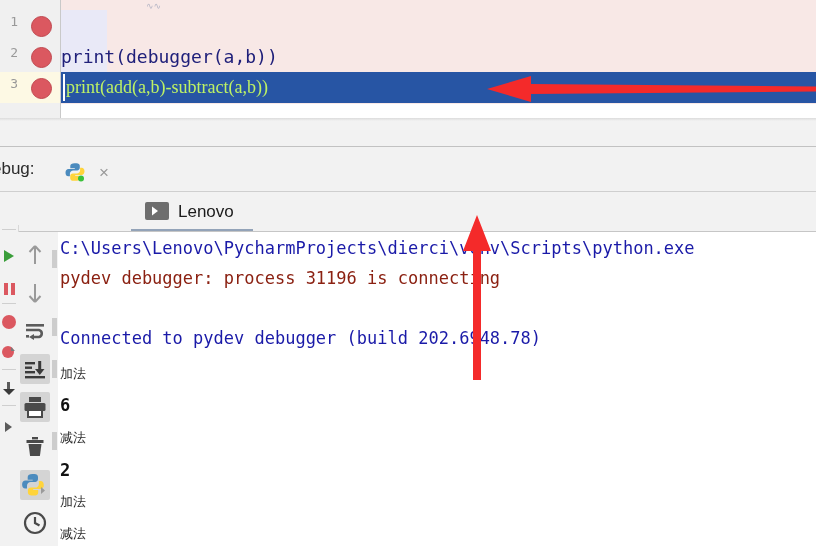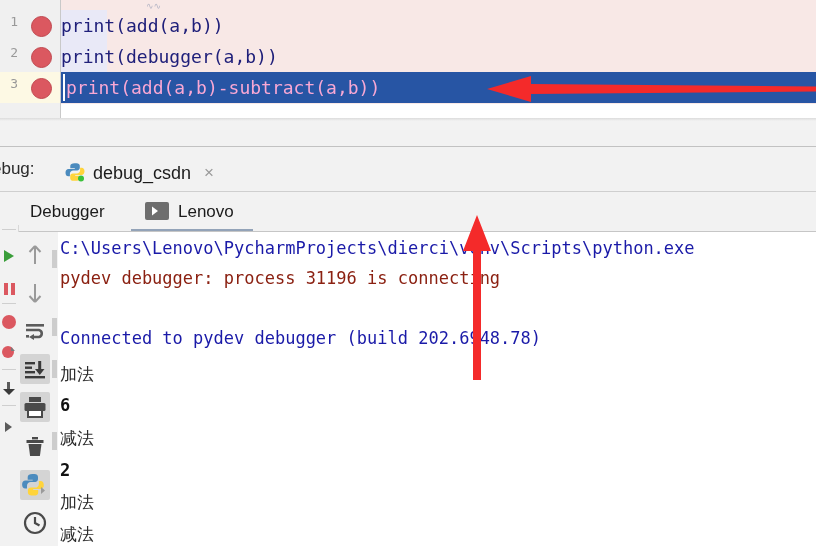--- a/index.html
+++ b/index.html
@@ -16,21 +16,21 @@
   .ln{position:absolute;left:0;width:18px;text-align:right;
       font-family:"DejaVu Sans Mono", monospace;font-size:13px;color:#999;}
   .bp{position:absolute;left:31px;width:19px;height:19px;border-radius:50%;
       background:#db5860;border:1px solid #c0484f;}
   .gutrow{position:absolute;left:0;width:60px;height:31px;}
   .codeline{position:absolute;left:61px;right:0;height:31px;
      font-family:"DejaVu Sans Mono", monospace;font-size:18px;
      color:#20207a;line-height:31px;white-space:pre;letter-spacing:0px;}
   .indentzone{position:absolute;left:61px;width:46px;height:31px;background:#e9e9f7;}
   #sel-line{position:absolute;left:61px;right:0;height:31px;background:#2755a4;}
-  #sel-line .codeline{color:#f9a8d4;left:0;}
+  #sel-line .codeline{color:#bef264;left:0;font-family:Liberation Serif, serif;}
   .caret{position:absolute;width:2px;height:27px;background:#ffffff;top:2px;left:2px;}
   .topstub{position:absolute;left:106px;top:0;width:28px;height:10px;}
   .fold-w{position:absolute;color:#b5b5c5;font-size:9px;font-family:"DejaVu Sans Mono",monospace;}
   
   #sep{position:absolute;left:0;top:118px;width:816px;height:28px;background:#f2f2f2;border-bottom:1px solid #c2c2c2;}
   #sep .shadow{position:absolute;left:0;top:0;width:816px;height:3px;
     background:linear-gradient(#dcdcdc,#f2f2f2);}
   
   #dbg-head{position:absolute;left:0;top:147px;width:816px;height:45px;background:#f2f2f2;}
   #dbg-label{position:absolute;left:-8px;top:12px;font-size:17px;color:#2b2b2b;}
@@ -46,21 +46,21 @@
   #console-underline{position:absolute;left:131px;top:37px;width:122px;height:3px;background:#93a3b8;}
   .tbsep{position:absolute;top:199px;width:1px;height:26px;background:#c6c6c6;}
   .tbicon{position:absolute;top:196px;width:32px;height:32px;}
   #tbrow-rule{position:absolute;left:0;top:231px;width:816px;height:1px;background:#c6c6c6;}
   
   #console{position:absolute;left:58px;top:232px;width:758px;height:314px;background:#ffffff;overflow:hidden;}
   .cline{position:absolute;left:2px;white-space:pre;
     font-family:"DejaVu Sans Mono", monospace;font-size:17px;line-height:20px;}
   .c-blue{color:#1a1aa8;}
   .c-red{color:#8b2112;}
-  .c-cjk{font-family:"DejaVu Sans", sans-serif;font-size:17px;color:#2b2b2b;}
+  .c-cjk{font-family:"DejaVu Sans", sans-serif;font-size:13px;color:#2b2b2b;}
   .c-num{color:#111;font-family:"DejaVu Sans Mono",monospace;font-size:17px;font-weight:bold;}
   
   #console-left-edge{position:absolute;left:52px;top:232px;width:6px;height:314px;background:#f2f2f2;border-right:1px solid #d4d4d4;}
   .scrollnub{position:absolute;left:52px;width:5px;height:18px;background:#cdcdcd;}
   
   #sidebar{position:absolute;left:18px;top:232px;width:34px;height:314px;background:#f2f2f2;border-right:1px solid #d0d0d0;}
   .sideicon{position:absolute;left:2px;width:30px;height:30px;}
   .sideicon.active{background:#d4d4d4;border-radius:2px;}
   #farleft{position:absolute;left:0;top:225px;width:18px;height:321px;background:#f2f2f2;border-right:1px solid #d8d8d8;}
   .farglyph{position:absolute;left:0;width:18px;height:18px;}
@@ -83,21 +83,20 @@
     <div class="bp" style="top:16px;"></div>
     <div class="bp" style="top:47px;"></div>
     <div class="bp" style="top:78px;"></div>
   </div>
 
   <div class="topstub">
     <div class="fold-w" style="left:40px;top:1px;">∿∿</div>
   </div>
 
   <div class="indentzone" style="top:10px;"></div>
-  <div class="codeline" style="top:10px;">print(add(a,b))</div>
 
   <div class="indentzone" style="top:41px;"></div>
   <div class="codeline" style="top:41px;">print(debugger(a,b))</div>
 
   <div id="sel-line" style="top:72px;">
     <div class="caret"></div>
     <div class="codeline" style="top:0;left:5px;">print(add(a,b)-subtract(a,b))</div>
   </div>
 
   <div style="position:absolute;left:61px;top:104px;right:0;height:14px;background:#ffffff;"></div>
@@ -110,32 +109,28 @@
 <div id="dbg-head">
   <div id="dbg-label">ebug:</div>
   <div id="dbg-tab">
     <span>
       <svg width="22" height="22" viewBox="0 0 22 22">
         <path d="M10.6 2.2c-2.6 0-4.3.9-4.3 2.6v2.5h4.5v.8H4.5c-1.7 0-3 1.2-3 3.6s1.2 3.6 2.8 3.6h1.6v-2.6c0-1.8 1.5-3.3 3.4-3.3h3.9c1.5 0 2.6-1.2 2.6-2.6V4.8c0-1.6-1.4-2.6-3.2-2.6z" fill="#4b8bbe"></path>
         <path d="M11.4 19.8c2.6 0 4.3-.9 4.3-2.6v-2.5h-4.5v-.8h6.3c1.7 0 3-1.2 3-3.6s-1.2-3.6-2.8-3.6h-1.6v2.6c0 1.8-1.5 3.3-3.4 3.3H8.8c-1.5 0-2.6 1.2-2.6 2.6v2c0 1.6 1.4 2.6 3.2 2.6z" fill="#ffd43b"></path>
         <circle cx="17" cy="17.5" r="3" fill="#3ac13a"></circle>
       </svg>
     </span>
-    <span class="tabtext">debug_csdn</span>
     <span class="xclose">×</span>
   </div>
   <div id="dbg-tab-underline"></div>
 </div>
 <div id="dbg-head-rule"></div>
 
 <div id="tbrow">
 
-  <div class="tabitem" style="left:30px;">
-    <span class="lbl">Debugger</span>
-  </div>
 
   <div class="tabitem" style="left:145px;">
     <span>
       <svg width="24" height="18" viewBox="0 0 24 18">
         <rect x="0" y="0" width="24" height="18" rx="2" fill="#6e6e6e"></rect>
         <path d="M7 4.5 L13 9 L7 13.5 Z" fill="#ffffff"></path>
       </svg>
     </span>
     <span class="lbl">Lenovo</span>
   </div>

